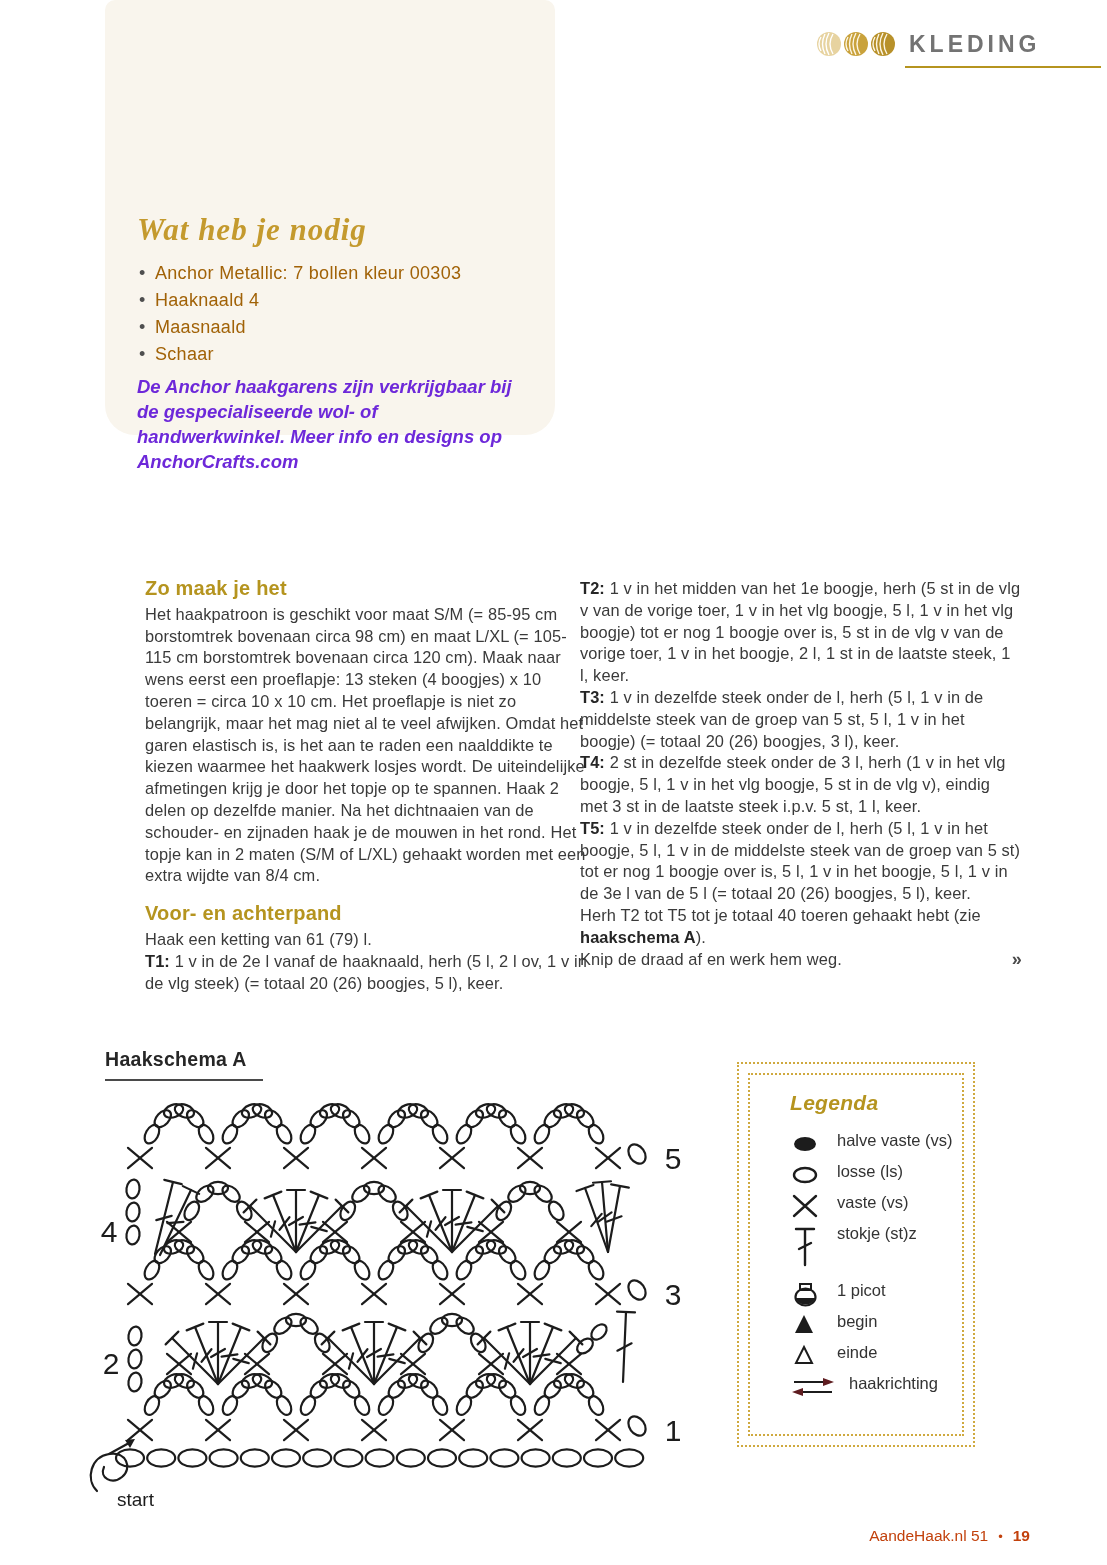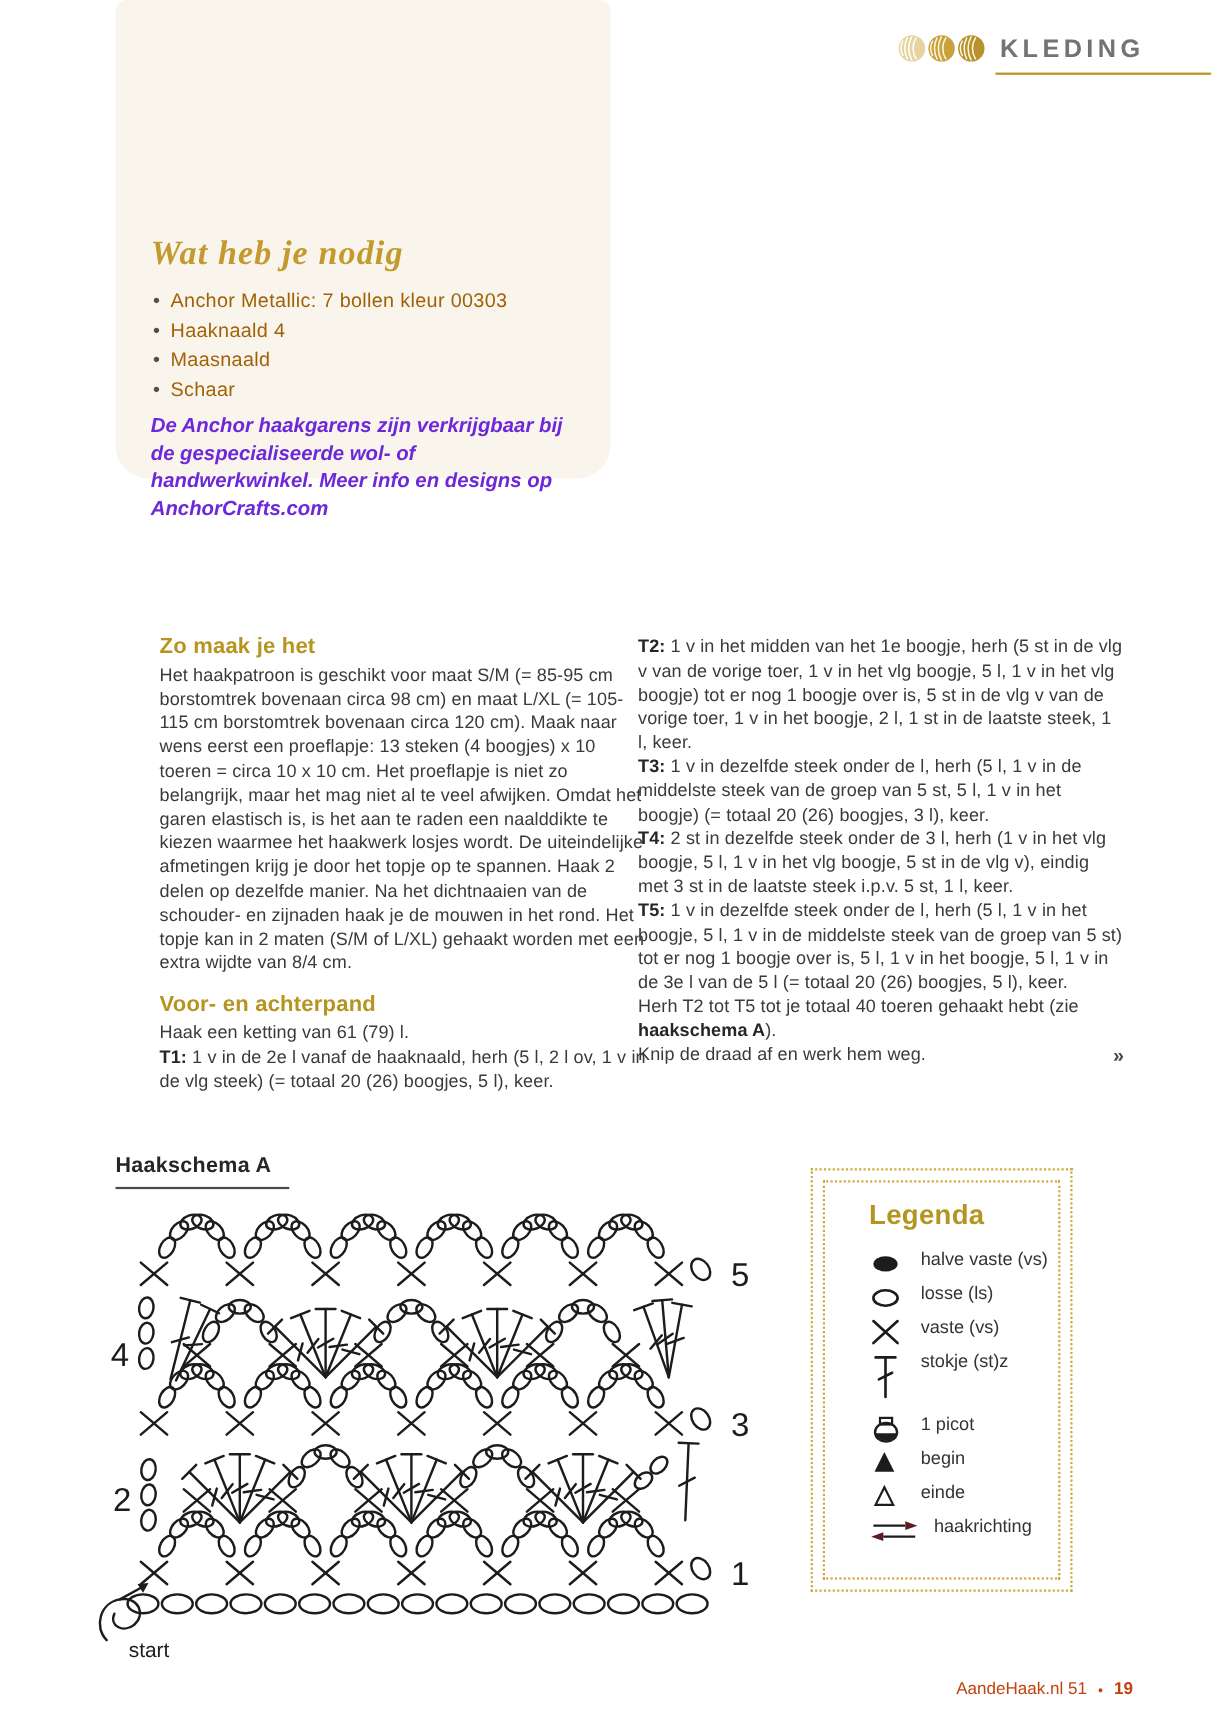--- a/index.html
+++ b/index.html
@@ -41,21 +41,21 @@
   
   .diagram{position:absolute;left:85px;top:1092px;width:630px;height:440px;}
   .dln{stroke:#1c1c1c;stroke-width:2.2;fill:none;stroke-linecap:round;}
   .dtx{font-family:"Liberation Sans",sans-serif;fill:#1c1c1c;font-weight:500;}
 
   
   .legend{position:absolute;left:737px;top:1062px;width:238px;height:385px;
           border:2px dotted #cfa93f;box-sizing:border-box;}
   .legend-inner{position:absolute;left:9px;top:9px;right:9px;bottom:9px;
           border:2px dotted #cfa93f;box-sizing:border-box;padding:16px 0 0 40px;}
-  .legend-title{color:#b5941f;font-size:25px;font-weight:700;margin:0 0 16px 0;letter-spacing:.3px;}
+  .legend-title{color:#b5941f;font-size:21px;font-weight:700;margin:0 0 16px 0;letter-spacing:.3px;font-style:italic;}
   .l-row{display:flex;align-items:flex-start;gap:13px;height:31px;}
   .l-row.tall{height:44px;}
   .l-row.gap{margin-top:13px;}
   .l-ico{width:34px;display:flex;justify-content:flex-start;}
   .l-lab{font-size:16.5px;color:#333;}
 
   
   .footer{position:absolute;right:77px;top:1527px;display:flex;align-items:center;gap:10px;
           font-size:15.5px;color:#c2410c;}
   .footer .pg{font-weight:700;}

